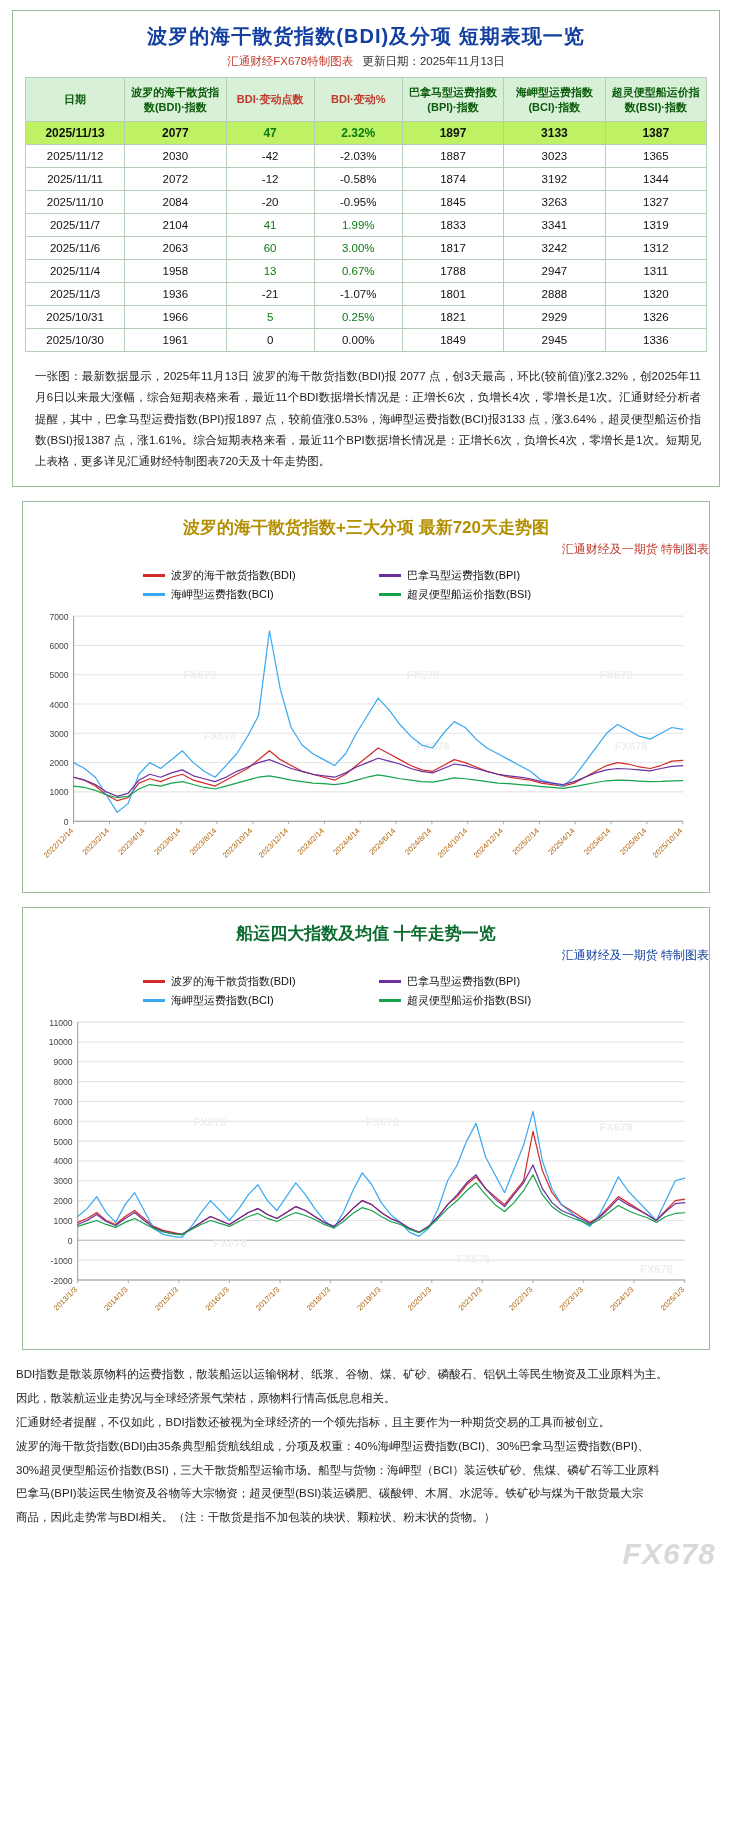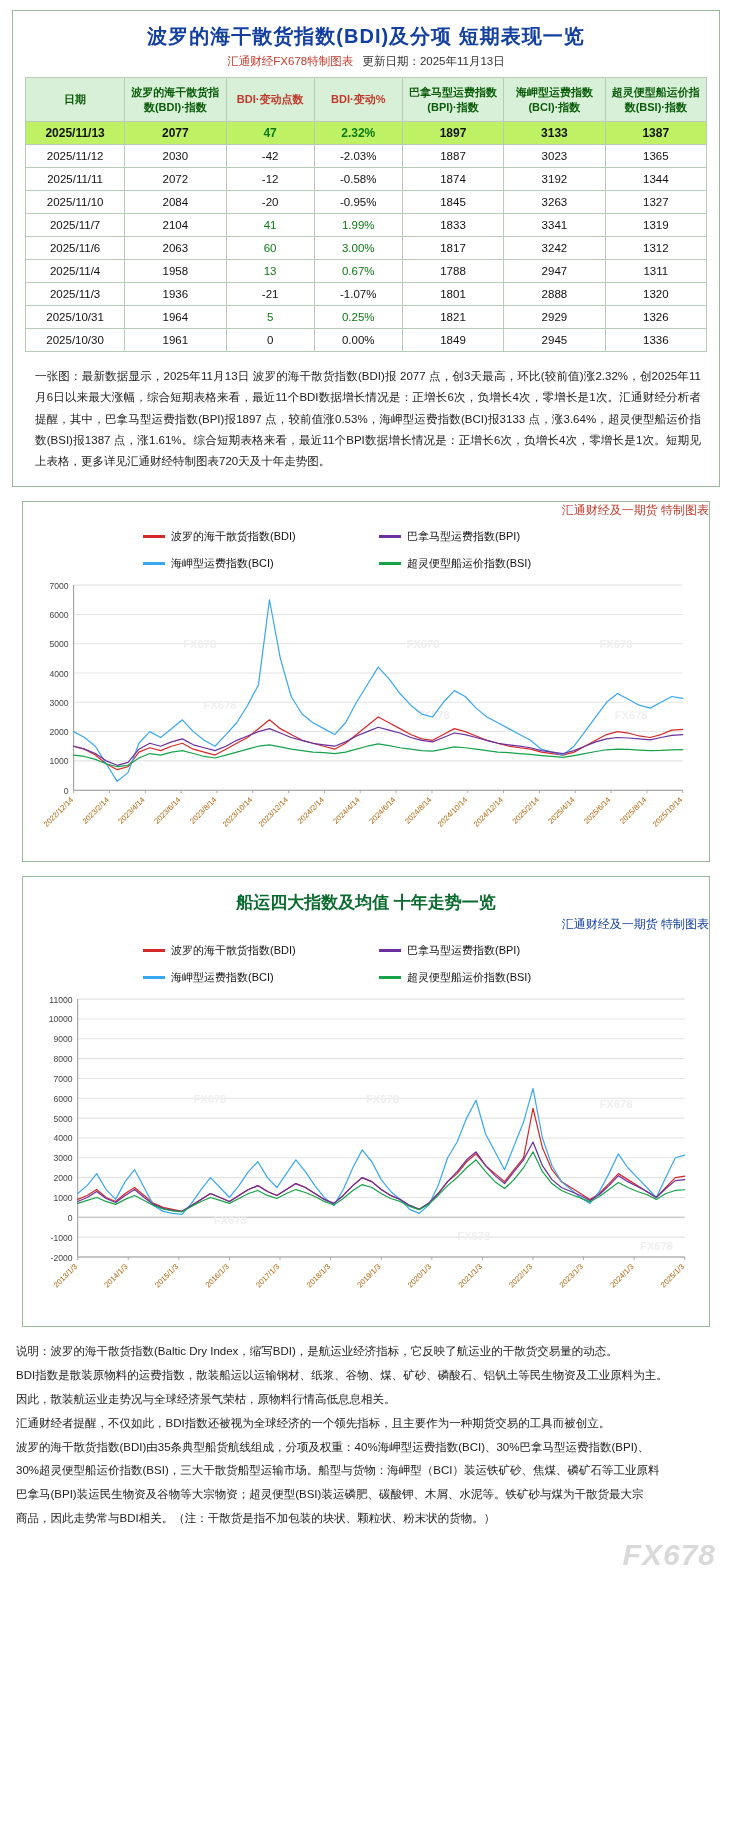--- a/index.html
+++ b/index.html
@@ -91,21 +91,21 @@
     color: #c0392b;
     font-size: 12px;
     padding-bottom: 6px;
   }
   .chart-sub.blue { color: #1340a0; }
 
   .legend {
     display: flex;
     flex-wrap: wrap;
     justify-content: center;
-    gap: 12px 26px;
+    gap: 4px 26px;
     font-size: 11px;
     padding: 4px 40px 2px 40px;
   }
   .legend .li { display: flex; align-items: center; gap: 6px; width: 210px; }
   .legend .swatch { width: 22px; height: 3px; display: inline-block; }
 
   .plot-wrap { position: relative; padding: 4px 8px 0 8px; }
   svg.plot { display: block; width: 100%; }
 
   
@@ -218,21 +218,21 @@
             <td>2025/11/3</td>
             <td>1936</td>
             <td class="neg">-21</td>
             <td class="neg">-1.07%</td>
             <td>1801</td>
             <td>2888</td>
             <td>1320</td>
           </tr>
           <tr>
             <td>2025/10/31</td>
-            <td>1964</td>
+            <td>1966</td>
             <td class="pos">5</td>
             <td class="pos">0.25%</td>
             <td>1821</td>
             <td>2929</td>
             <td>1326</td>
           </tr>
           <tr>
             <td>2025/10/30</td>
             <td>1961</td>
             <td class="neg">0</td>
@@ -240,20 +240,21 @@
             <td>1849</td>
             <td>2945</td>
             <td>1336</td>
           </tr>
         </tbody>
     </table>
     <div class="note">一张图：最新数据显示，2025年11月13日 波罗的海干散货指数(BDI)报 2077 点，创3天最高，环比(较前值)涨2.32%，创2025年11月6日以来最大涨幅，综合短期表格来看，最近11个BDI数据增长情况是：正增长6次，负增长4次，零增长是1次。汇通财经分析者提醒，其中，巴拿马型运费指数(BPI)报1897 点，较前值涨0.53%，海岬型运费指数(BCI)报3133 点，涨3.64%，超灵便型船运价指数(BSI)报1387 点，涨1.61%。综合短期表格来看，最近11个BPI数据增长情况是：正增长6次，负增长4次，零增长是1次。短期见上表格，更多详见汇通财经特制图表720天及十年走势图。</div>
   </div>
 
   <div class="chart-panel">
+    <div class="chart-title">波罗的海干散货指数+三大分项  最新720天走势图</div>
     <div class="chart-sub">汇通财经及一期货  特制图表</div>
     <div class="legend">
       <div class="li">
         <span class="swatch" style="background:#d42a2a"></span>
         <span>波罗的海干散货指数(BDI)</span>
       </div>
       <div class="li">
         <span class="swatch" style="background:#6b2fa0"></span>
         <span>巴拿马型运费指数(BPI)</span>
       </div>
@@ -426,21 +427,20 @@
           <line x1="46" y1="262" x2="644" y2="262" stroke="#999" stroke-width="1"></line>
           <polyline points="46.0,205.3 55.3,201.4 64.7,195.6 74.0,203.4 83.4,207.3 92.7,199.5 102.1,193.6 111.4,201.4 120.8,209.2 130.1,213.2 139.4,215.1 148.8,217.1 158.1,211.2 167.5,205.3 176.8,199.5 186.2,203.4 195.5,207.3 204.8,201.4 214.2,195.6 223.5,191.7 232.9,197.5 242.2,201.4 251.6,195.6 260.9,189.7 270.3,193.6 279.6,199.5 288.9,205.3 298.3,209.2 307.6,201.4 317.0,191.7 326.3,183.8 335.7,187.8 345.0,195.6 354.3,201.4 363.7,205.3 373.0,211.2 382.4,215.1 391.7,209.2 401.1,199.5 410.4,187.8 419.8,179.9 429.1,168.2 438.4,160.4 447.8,172.1 457.1,179.9 466.5,187.8 475.8,176.0 485.2,164.3 494.5,115.5 503.8,154.5 513.2,176.0 522.5,187.8 531.9,193.6 541.2,199.5 550.6,205.3 559.9,199.5 569.3,189.7 578.6,179.9 587.9,185.8 597.3,191.7 606.6,197.5 616.0,203.4 625.3,193.6 634.7,183.8 644.0,182.3" fill="none" stroke="#d42a2a" stroke-width="1.2" stroke-linejoin="round" stroke-linecap="round"></polyline>
           <polyline points="46.0,199.5 55.3,191.7 64.7,179.9 74.0,195.6 83.4,205.3 92.7,187.8 102.1,176.0 111.4,193.6 120.8,211.2 130.1,217.1 139.4,219.0 148.8,220.0 158.1,209.2 167.5,195.6 176.8,183.8 186.2,193.6 195.5,203.4 204.8,191.7 214.2,178.0 223.5,168.2 232.9,183.8 242.2,193.6 251.6,179.9 260.9,166.3 270.3,178.0 279.6,191.7 288.9,203.4 298.3,211.2 307.6,195.6 317.0,174.1 326.3,156.5 335.7,168.2 345.0,185.8 354.3,197.5 363.7,205.3 373.0,215.1 382.4,219.0 391.7,211.2 401.1,191.7 410.4,164.3 419.8,148.7 429.1,125.2 438.4,107.6 447.8,140.9 457.1,158.4 466.5,176.0 475.8,152.6 485.2,129.1 494.5,95.9 503.8,144.8 513.2,172.1 522.5,187.8 531.9,195.6 541.2,203.4 550.6,209.2 559.9,197.5 569.3,179.9 578.6,160.4 587.9,174.1 597.3,183.8 606.6,193.6 616.0,203.4 625.3,183.8 634.7,164.3 644.0,161.7" fill="none" stroke="#3aa8f0" stroke-width="1.2" stroke-linejoin="round" stroke-linecap="round"></polyline>
           <polyline points="46.0,207.3 55.3,203.4 64.7,197.5 74.0,204.4 83.4,208.3 92.7,201.4 102.1,195.6 111.4,203.4 120.8,210.2 130.1,214.1 139.4,216.1 148.8,217.1 158.1,211.2 167.5,205.3 176.8,199.5 186.2,203.4 195.5,207.3 204.8,201.4 214.2,195.6 223.5,191.7 232.9,197.5 242.2,201.4 251.6,195.6 260.9,189.7 270.3,193.6 279.6,199.5 288.9,205.3 298.3,209.2 307.6,201.4 317.0,191.7 326.3,183.8 335.7,187.8 345.0,195.6 354.3,201.4 363.7,205.3 373.0,211.2 382.4,215.1 391.7,209.2 401.1,199.5 410.4,187.8 419.8,178.0 429.1,166.3 438.4,158.4 447.8,172.1 457.1,181.9 466.5,189.7 475.8,178.0 485.2,166.3 494.5,148.7 503.8,172.1 513.2,185.8 522.5,193.6 531.9,197.5 541.2,201.4 550.6,206.3 559.9,200.5 569.3,191.7 578.6,181.9 587.9,187.8 597.3,192.6 606.6,197.5 616.0,203.4 625.3,194.6 634.7,186.8 644.0,185.9" fill="none" stroke="#6b2fa0" stroke-width="1.2" stroke-linejoin="round" stroke-linecap="round"></polyline>
           <polyline points="46.0,209.2 55.3,206.3 64.7,203.4 74.0,207.3 83.4,210.2 92.7,205.3 102.1,201.4 111.4,206.3 120.8,211.2 130.1,214.7 139.4,216.5 148.8,217.5 158.1,212.2 167.5,207.3 176.8,203.4 186.2,206.3 195.5,209.2 204.8,204.4 214.2,199.5 223.5,196.5 232.9,201.4 242.2,204.4 251.6,199.5 260.9,195.6 270.3,198.5 279.6,202.4 288.9,207.3 298.3,210.8 307.6,204.4 317.0,196.5 326.3,190.7 335.7,193.6 345.0,199.5 354.3,204.4 363.7,207.3 373.0,212.2 382.4,215.5 391.7,210.2 401.1,201.4 410.4,191.7 419.8,183.8 429.1,174.1 438.4,166.3 447.8,178.0 457.1,187.8 466.5,194.6 475.8,185.8 485.2,174.1 494.5,158.4 503.8,178.0 513.2,189.7 522.5,196.5 531.9,200.5 541.2,203.8 550.6,207.7 559.9,202.4 569.3,195.6 578.6,188.7 587.9,193.6 597.3,197.5 606.6,200.5 616.0,205.3 625.3,199.5 634.7,196.5 644.0,195.8" fill="none" stroke="#16a34a" stroke-width="1.2" stroke-linejoin="round" stroke-linecap="round"></polyline>
         </svg>
     </div>
   </div>
 
   <div class="foot" id="footer-lines">
-      <p>说明：波罗的海干散货指数(Baltic Dry Index，缩写BDI)，是航运业经济指标，它反映了航运业的干散货交易量的动态。</p>
       <p>BDI指数是散装原物料的运费指数，散装船运以运输钢材、纸浆、谷物、煤、矿砂、磷酸石、铝钒土等民生物资及工业原料为主。</p>
       <p>因此，散装航运业走势况与全球经济景气荣枯，原物料行情高低息息相关。</p>
       <p>汇通财经者提醒，不仅如此，BDI指数还被视为全球经济的一个领先指标，且主要作为一种期货交易的工具而被创立。</p>
       <p>波罗的海干散货指数(BDI)由35条典型船货航线组成，分项及权重：40%海岬型运费指数(BCI)、30%巴拿马型运费指数(BPI)、</p>
       <p>30%超灵便型船运价指数(BSI)，三大干散货船型运输市场。船型与货物：海岬型（BCI）装运铁矿砂、焦煤、磷矿石等工业原料</p>
       <p>巴拿马(BPI)装运民生物资及谷物等大宗物资；超灵便型(BSI)装运磷肥、碳酸钾、木屑、水泥等。铁矿砂与煤为干散货最大宗</p>
       <p>商品，因此走势常与BDI相关。（注：干散货是指不加包装的块状、颗粒状、粉末状的货物。）</p>
     </div>
   <div class="bigwm">FX678</div>
 

